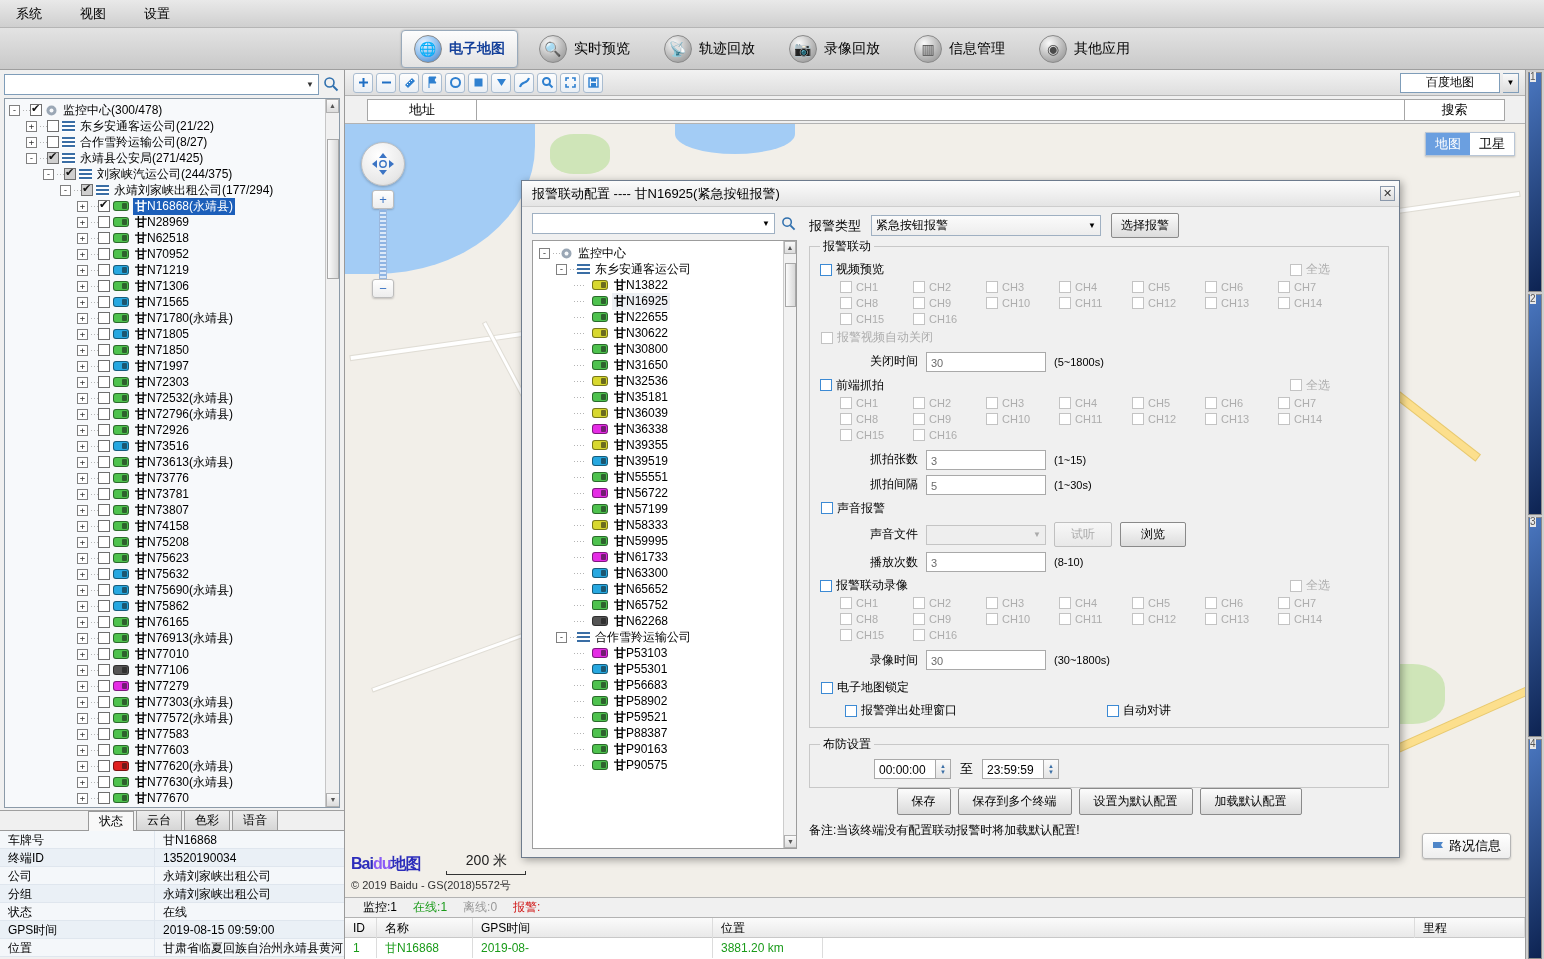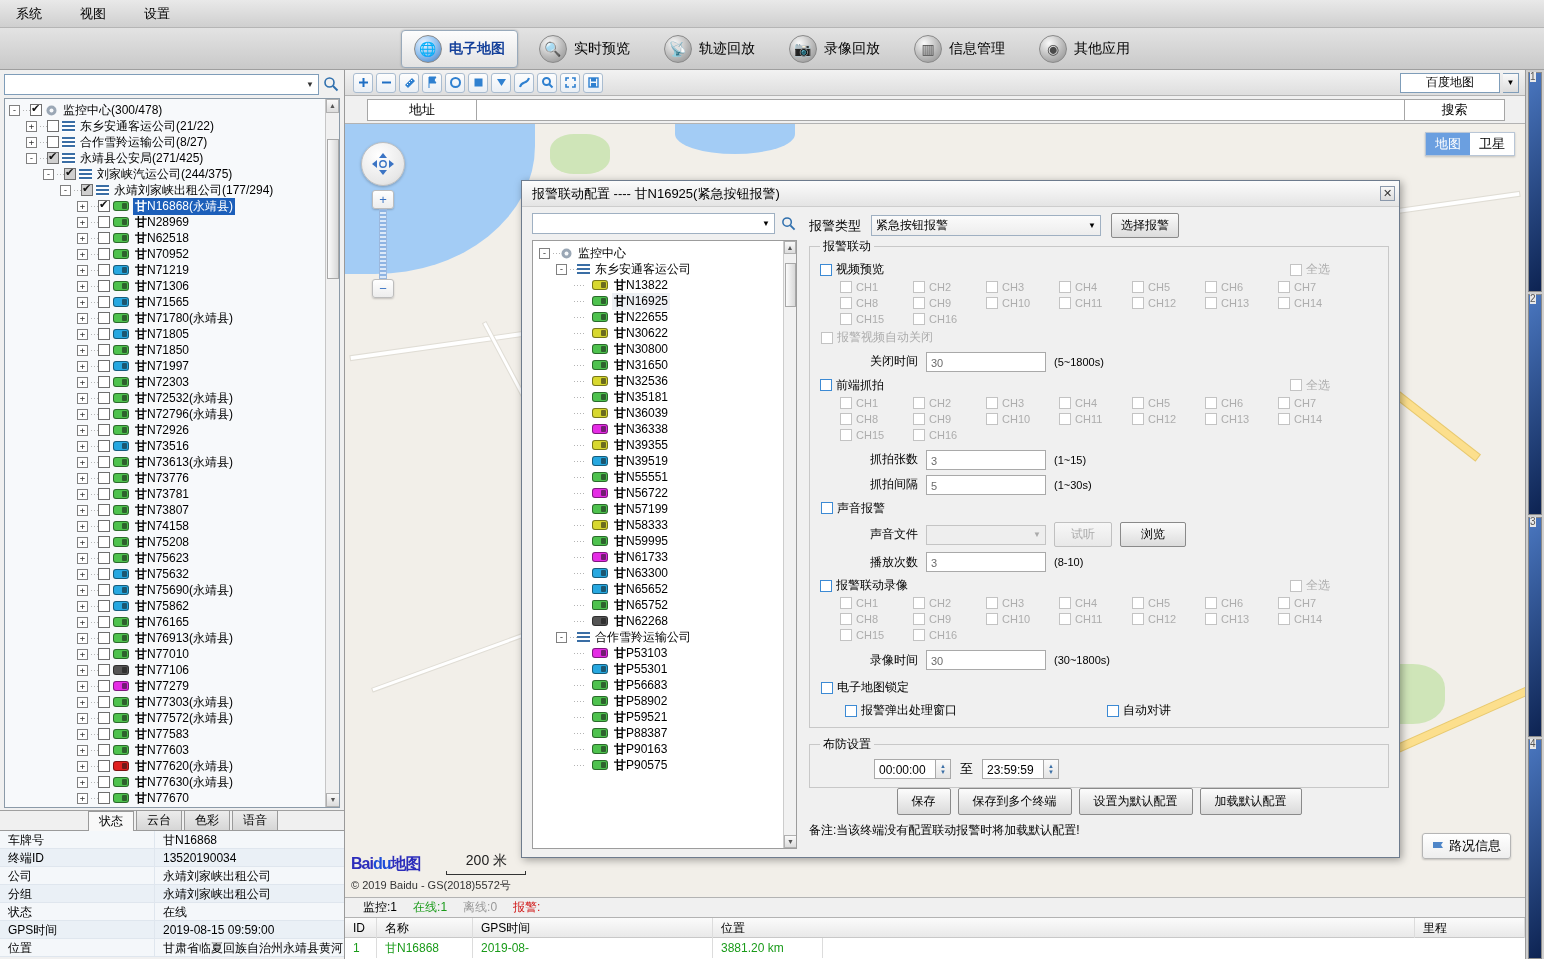--- a/index.html
+++ b/index.html
@@ -132,21 +132,21 @@
   #maptypetoggle { position:absolute; right:10px; top:8px; display:flex;
                    border:1px solid #b9c6d6; background:#fff; box-shadow:0 1px 2px rgba(0,0,0,.2); }
   #maptypetoggle div { padding:2px 9px; font-size:13px; }
   #maptypetoggle .on { background:#6b9fe0; color:#fff; }
   #traffic { position:absolute; right:14px; bottom:38px; display:flex; align-items:center;
              gap:5px; padding:3px 9px; background:linear-gradient(#fff,#eee);
              border:1px solid #b5b5b5; border-radius:3px; font-size:13px;
              box-shadow:0 1px 2px rgba(0,0,0,.2); }
   #baiducred { position:absolute; left:6px; bottom:22px; display:flex; align-items:flex-end; gap:26px; }
   #blogo { font-weight:bold; font-size:16px; letter-spacing:-1px; }
-  #blogo .b1 { color:#2d2dbb; } #blogo .b2 { color:#1d4ed8; } #blogo .b3 { color:#2d2dbb; }
+  #blogo .b1 { color:#2d2dbb; } #blogo .b2 { color:#8b5cf6; } #blogo .b3 { color:#2d2dbb; }
   #scalebar { font-size:14px; text-align:center; color:#222; }
   #scalebar .bar { height:4px; border:1px solid #333; border-top:none; margin-top:1px; width:80px; }
   #copyright { position:absolute; left:6px; bottom:4px; font-size:11px; color:#333; }
   #statusline { height:20px; background:#f0f0f0; border-top:1px solid #b3b3b3;
                 display:flex; align-items:center; gap:16px; padding-left:18px; font-size:12px; }
   #statusline .on { color:#1a9b1a; } #statusline .off { color:#999; }
   #statusline .al { color:#d01616; }
   #gridwrap { height:42px; background:#fff; border-top:1px solid #b3b3b3; }
   .gridhdr, .gridrow { display:flex; height:20px; align-items:center; font-size:12px; }
   .gridhdr { background:linear-gradient(#fbfbfb,#e9e9e9); border-bottom:1px solid #c8c8c8; }

